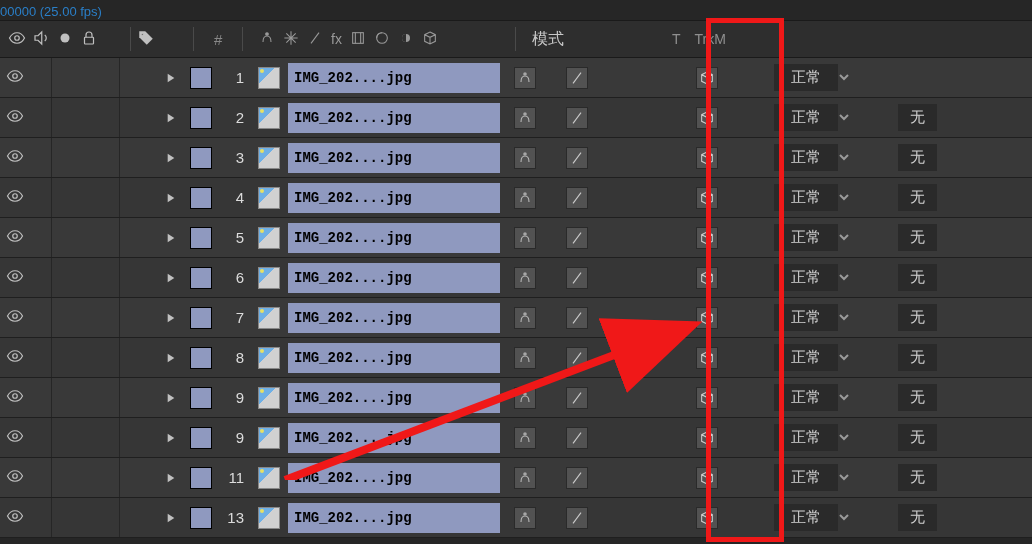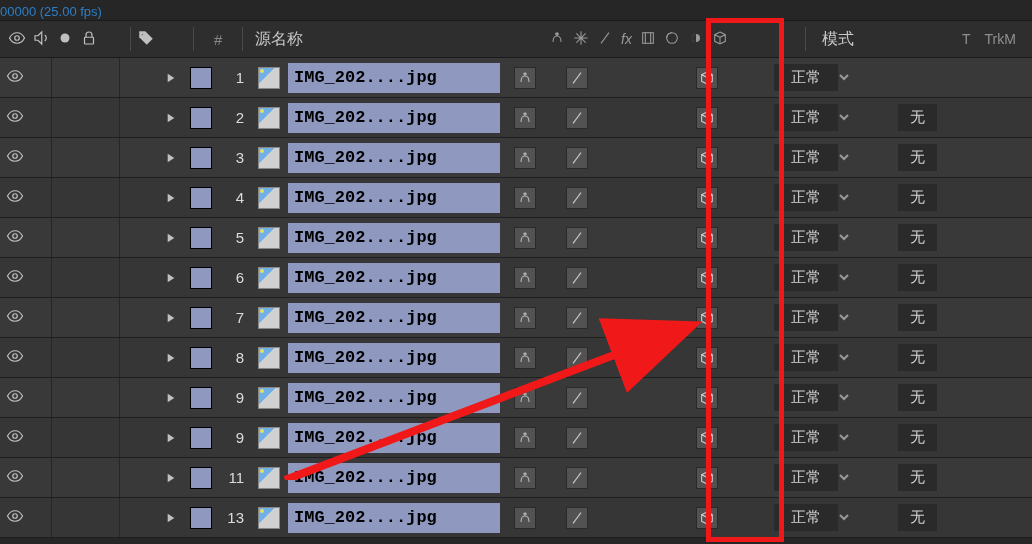--- a/index.html
+++ b/index.html
@@ -151,21 +151,21 @@
     width:4px; height:4px;
     border-radius:50%;
     background:#e8e063;
   }
   .cell-name {
     width: 212px;
     background: #8f99bf;
     color: #000;
     font-family: "Consolas","Courier New",monospace;
     font-weight: bold;
-    font-size: 17px;
+    font-size: 14px;
     padding: 0 6px;
     height: 30px;
     line-height: 30px;
     margin-right: 4px;
     overflow:hidden;
     white-space:nowrap;
   }
   .cell-switches {
     width: 260px;
     display:flex;
@@ -280,33 +280,32 @@
           <path d="M3 3h8l10 10-8 8L3 11V3z" fill="#c0c0c0" stroke="none"></path>
           <circle cx="7" cy="7" r="1.5" fill="#2e2e2e"></circle>
         </svg>
     </span>
   </div>
   <div class="hdr-divider"></div>
   <div class="hdr-hash">
     <span style="color:#888;font-style:italic;font-size:15px;">#</span>
   </div>
   <div class="hdr-divider"></div>
-  <div class="hdr-srcname">源名称</div>
   <div class="hdr-switches">
     <span><svg class="icon-s" viewBox="0 0 24 24">
           <path d="M6 18c0-5 2-9 6-9s6 4 6 9"></path>
           <circle cx="12" cy="6" r="2" fill="#999"></circle>
         </svg></span>
     <span><svg class="icon-s" viewBox="0 0 24 24">
           <path d="M12 2v20M2 12h20M5 5l14 14M19 5L5 19"></path>
         </svg></span>
     <span><svg class="icon-s" viewBox="0 0 24 24">
           <path d="M6 20L18 4"></path>
         </svg></span>
-    <span style="font-style:italic;color:#999;font-size:14px;">fx</span>
+    <span style="color:#999;font-size:14px;">fx</span>
     <span><svg class="icon-s" viewBox="0 0 24 24">
           <rect x="4" y="4" width="16" height="16"></rect>
           <path d="M8 4v16M16 4v16"></path>
         </svg></span>
     <span><svg class="icon-s" viewBox="0 0 24 24">
           <circle cx="12" cy="12" r="8"></circle>
           <path d="M4 12a8 8 0 0 1 8-8"></path>
         </svg></span>
     <span><svg class="icon-s" viewBox="0 0 24 24">
           <circle cx="12" cy="12" r="6" fill="#999" stroke="none"></circle>

